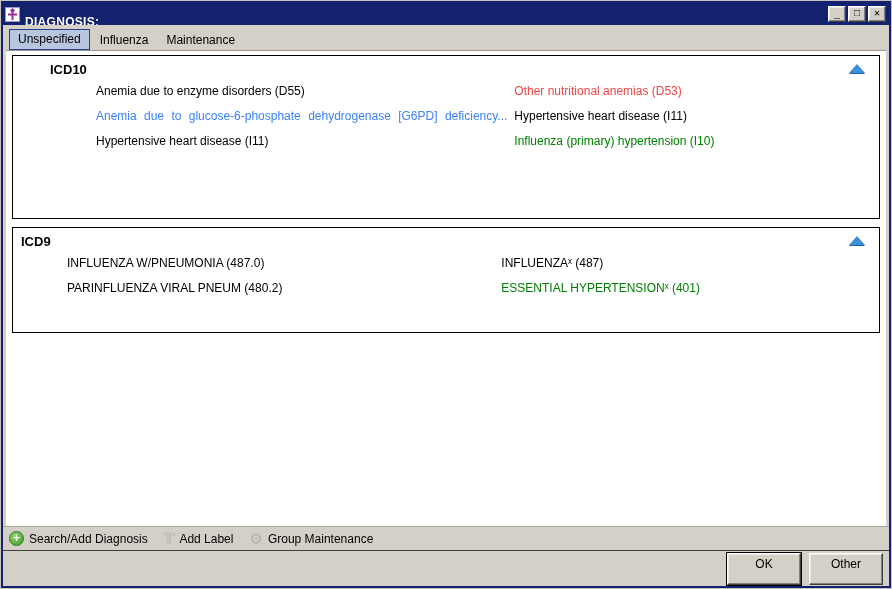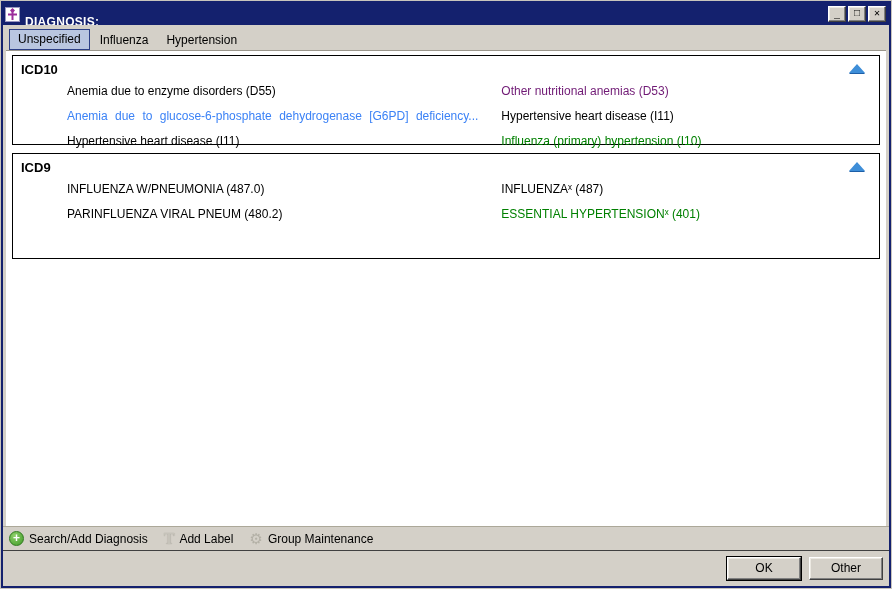--- a/index.html
+++ b/index.html
@@ -55,21 +55,21 @@
   
   .content {
     flex: 1 1 auto; background: #fff; margin: 0 3px;
     border-top: 1px solid #9a968c;
     padding: 4px 6px; overflow: hidden;
   }
   .panel {
     border: 1px solid #000; background: #fff; position: relative;
     margin-bottom: 8px;
   }
-  .panel.icd10 { height: 90px; }
+  .panel.icd10 { height: 164px; padding-left: 29px; }
   .panel.icd9  { height: 106px; }
   .panel-head {
     font-weight: bold; font-size: 13px; padding: 6px 8px 2px;
   }
   .collapse-arrow {
     position: absolute; top: 8px; right: 14px;
     width: 0; height: 0; cursor: pointer;
     border-left: 8px solid transparent;
     border-right: 8px solid transparent;
     border-bottom: 9px solid #3e8ed8;
@@ -102,21 +102,21 @@
   }
   .icon-gear { font-size: 15px; color: #b3b0a6; line-height: 15px; }
 
   
   .footer {
     flex: 0 0 auto; height: 35px; background: #d4d0c8;
     display: flex; align-items: center; justify-content: flex-end;
     gap: 8px; padding-right: 6px;
   }
   .btn {
-    width: 74px; height: 23px; background: #d4d0c8;
+    width: 74px; height: 32px; background: #d4d0c8;
     border: 1px solid; border-color: #fff #404040 #404040 #fff;
     box-shadow: inset -1px -1px 0 #808080, inset 1px 1px 0 #ece9e2;
     font-size: 12px; text-align: center; line-height: 21px; cursor: pointer;
   }
   .btn.default { outline: 1px solid #000; }
 </style>
 </head>
 <body>
 
 <div class="window">
@@ -133,36 +133,36 @@
     <div class="win-btns">
       <div class="win-btn min"><span>_</span></div>
       <div class="win-btn">□</div>
       <div class="win-btn">✕</div>
     </div>
   </div>
 
   <div class="tabrow">
     <div class="tab selected">Unspecified</div>
     <div class="tab">Influenza</div>
-    <div class="tab">Hypertension</div>
+    <div class="tab">Maintenance</div>
   </div>
 
   <div class="content">
 
     <div class="panel icd10">
       <div class="panel-head">ICD10</div>
       <div class="collapse-arrow"></div>
       <div class="cols">
         <div class="col left">
           <div class="item" style="color: rgb(0, 0, 0);">Anemia due to enzyme disorders (D55)</div>
           <div class="item spread" style="color: #3b82f6;">Anemia due to glucose-6-phosphate dehydrogenase [G6PD] deficiency...</div>
           <div class="item" style="color: rgb(0, 0, 0);">Hypertensive heart disease (I11)</div>
         </div>
         <div class="col right">
-          <div class="item" style="color: #701a75;">Other nutritional anemias (D53)</div>
+          <div class="item" style="color: #ef4444;">Other nutritional anemias (D53)</div>
           <div class="item" style="color: rgb(0, 0, 0);">Hypertensive heart disease (I11)</div>
           <div class="item" style="color: rgb(0, 128, 0);">Influenza (primary) hypertension (I10)</div>
         </div>
       </div>
     </div>
 
     <div class="panel icd9">
       <div class="panel-head">ICD9</div>
       <div class="collapse-arrow"></div>
       <div class="cols">

